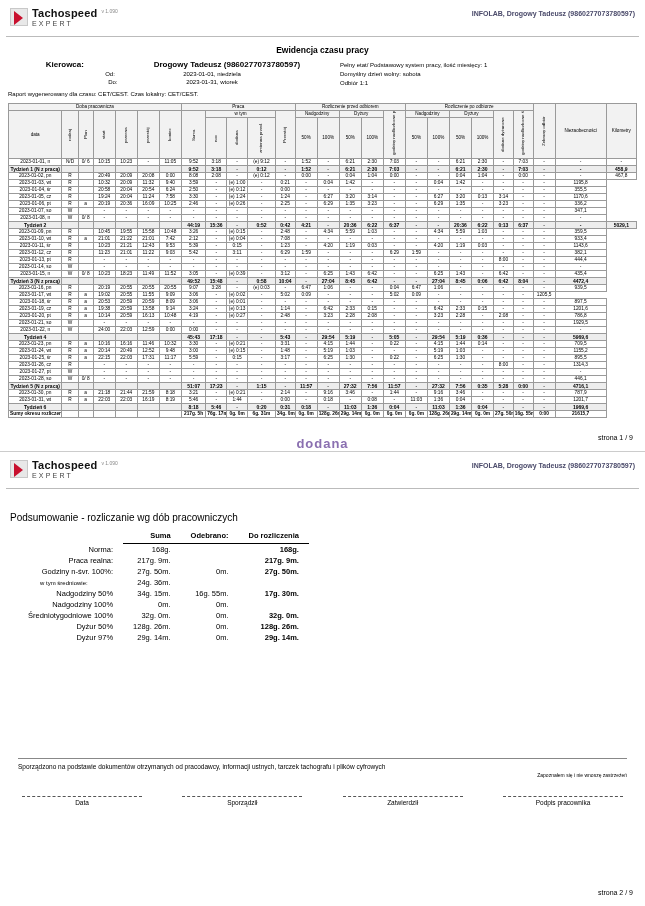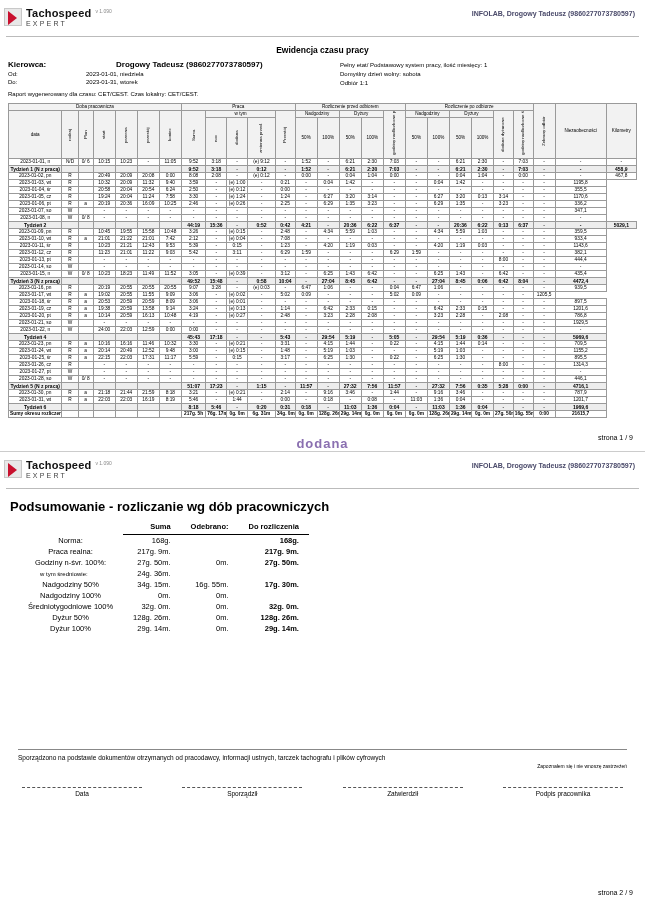--- a/index.html
+++ b/index.html
@@ -18,21 +18,21 @@
   .page2 { height: 454px; }
 
   
   .doc-header {
     position: relative;
     height: 34px;
     padding: 6px 10px 0 10px;
   }
   .logo-wrap {
     position: absolute;
-    left: 4px; top: 8px;
+    left: 10px; top: 8px;
     display: flex;
     align-items: flex-start;
   }
   .logo-mark {
     width: 18px; height: 18px;
     background: #e8e8e8;
     border: 1px solid #c8c8c8;
     position: relative;
     margin-right: 4px;
   }
@@ -79,21 +79,21 @@
     font-weight: bold;
     margin: 8px 0 6px 0;
   }
   .meta {
     position: relative;
     font-size: 6px;
     padding: 0 8px;
     line-height: 8.5px;
   }
   .meta-left { width: 330px; }
-  .meta-row { display: flex; }
+  .meta-row { display: flex; justify-content: center; }
   .meta-lbl { width: 78px; font-weight: bold; }
   .meta-lbl.norm { font-weight: normal; }
   .meta-val { }
   .meta-driver {
     font-size: 8px; font-weight: bold; padding-left: 30px;
   }
   .meta-kier { font-size: 8px; font-weight: bold; width:78px;}
   .meta-right {
     position: absolute;
     left: 340px; top: 0;
@@ -155,44 +155,44 @@
   }
   .page-num {
     position: absolute;
     right: 12px;
     bottom: 10px;
     font-size: 7px;
   }
 
   
   .sec-title {
-    font-size: 13px;
-    font-weight: bold;
-    margin: 10px 0 8px 10px;
+    font-size: 10px;
+    font-weight: normal;
+    margin: 23px 0 8px 10px;
   }
   table.summary {
     margin-left: 18px;
     border-collapse: collapse;
     font-size: 7.5px;
   }
   table.summary th {
     font-size: 7.5px;
     font-weight: bold;
     text-align: right;
     padding: 0 10px 3px 10px;
     border-bottom: 1px solid #000;
   }
   table.summary th.first { text-align: left; border-bottom: none; }
   table.summary td {
     padding: 1px 10px;
     text-align: right;
     white-space: nowrap;
   }
   table.summary td.lbl {
-    text-align: center;
+    text-align: right;
     font-weight: normal;
   }
   table.summary td.sub {
     text-align: left;
     font-size: 6px;
     padding-left: 22px;
   }
   table.summary td.val { font-weight: bold; }
   table.summary td.num { font-weight: normal; }
   .foot-line {
@@ -1449,21 +1449,21 @@
           <td class="num">0m.</td>
           <td class="val">32g. 0m.</td>
         </tr>
         <tr>
           <td class="lbl">Dyżur 50%</td>
           <td class="num">128g. 26m.</td>
           <td class="num">0m.</td>
           <td class="val">128g. 26m.</td>
         </tr>
         <tr>
-          <td class="lbl">Dyżur 100%</td>
+          <td class="lbl">Dyżur 97%</td>
           <td class="num">29g. 14m.</td>
           <td class="num">0m.</td>
           <td class="val">29g. 14m.</td>
         </tr>
       </tbody>
   </table>
 
   <div style="height:115px"></div>
   <div class="foot-line"></div>
   <div class="foot-note">Sporządzono na podstawie dokumentów otrzymanych od pracodawcy, informacji ustnych, tarczek tachografu i plików cyfrowych</div>

